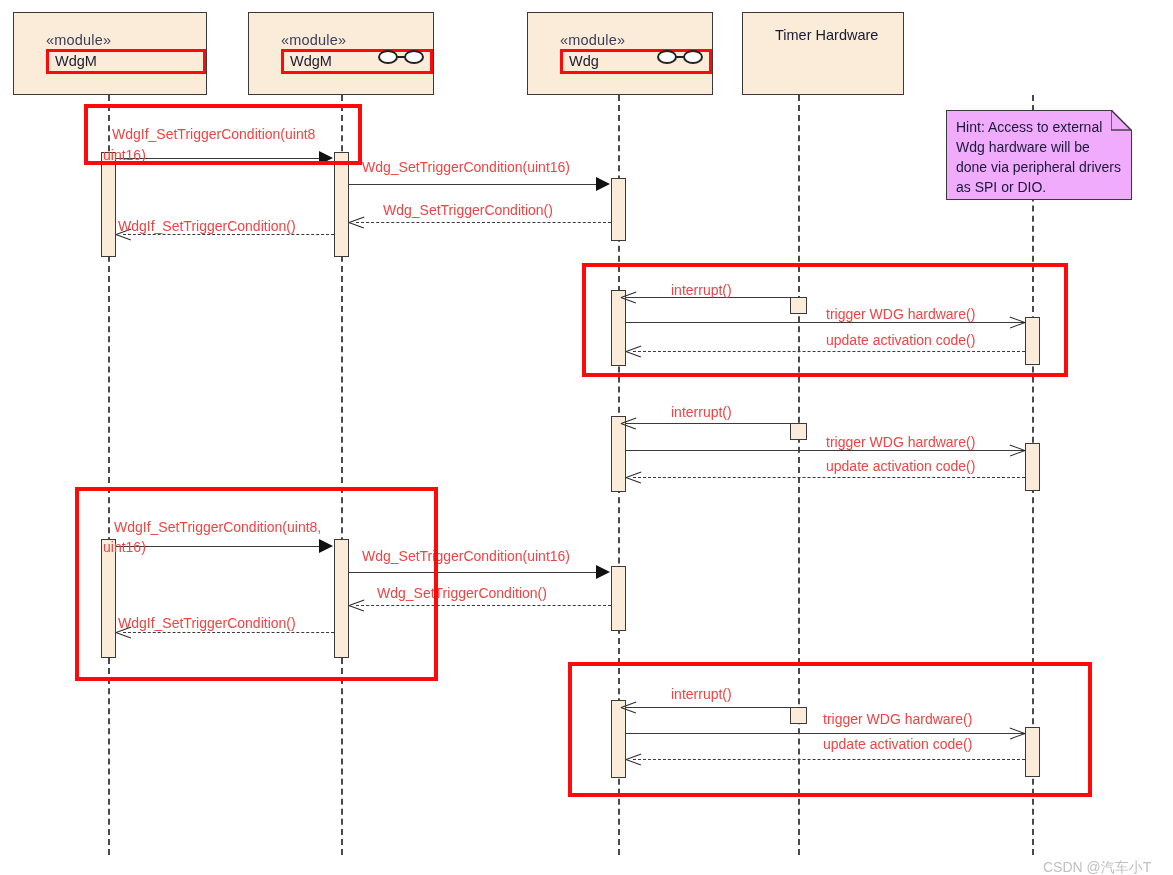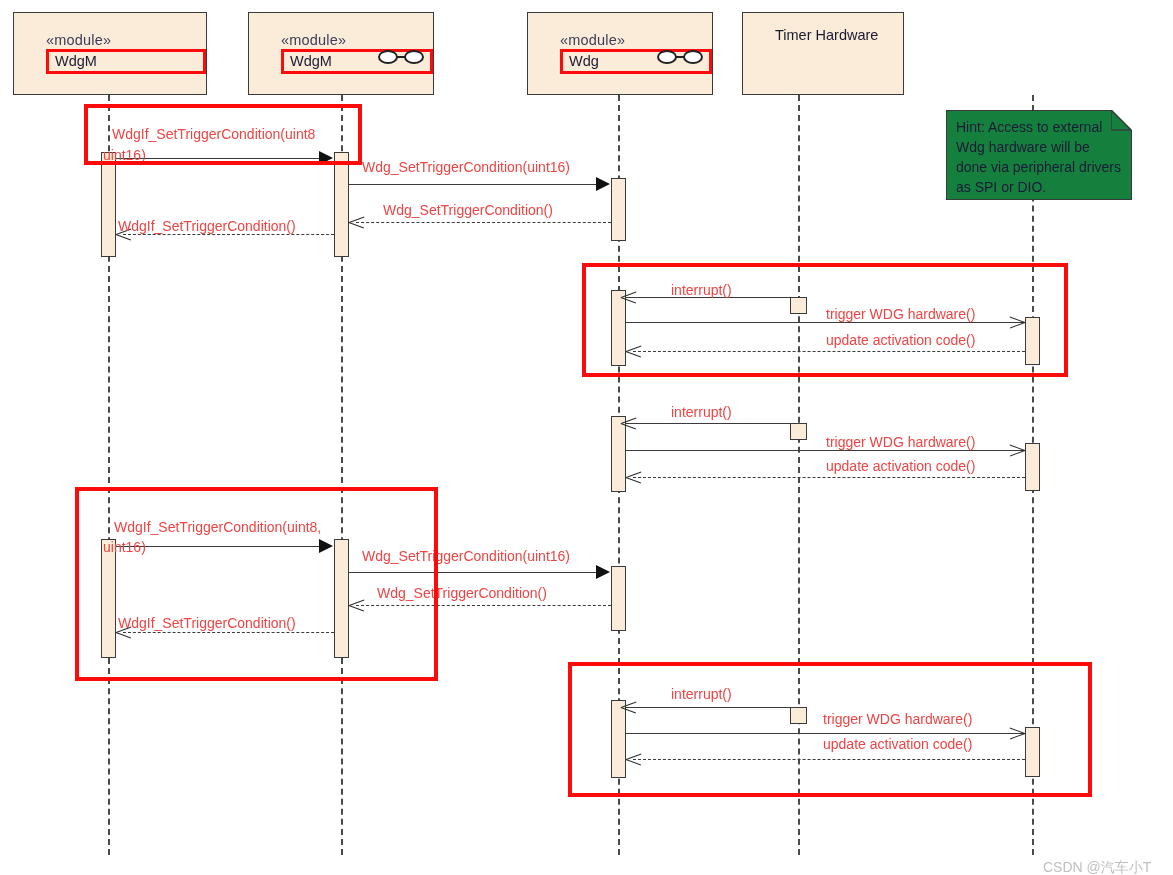--- a/index.html
+++ b/index.html
@@ -38,21 +38,21 @@
       width:16px;height:0;border-top:1.6px solid #2b2b2b;transform-origin:100% 0;}
   .ahead.open-r::before{transform:rotate(20deg);}
   .ahead.open-r::after{transform:rotate(-20deg);}
 
   .lbl{position:absolute;font-size:14px;color:#ef4444;white-space:nowrap;line-height:1.15;}
 
   
   .hl{position:absolute;box-sizing:border-box;border:4px solid #fd0b0b;background:transparent;}
 
   
-  .note{position:absolute;box-sizing:border-box;background:#15803d;border:1.5px solid #3a3a3a;
+  .note{position:absolute;box-sizing:border-box;background:#f0abfc;border:1.5px solid #3a3a3a;
         font-size:14px;color:#1a1a38;line-height:1.42;padding:7px 9px 6px 9px;}
   .note .fold{position:absolute;right:-1px;top:-1px;width:0;height:0;
         border-left:20px solid transparent;border-top:20px solid #ffffff;}
   .note .foldline{position:absolute;right:-1px;top:-1px;width:21px;height:21px;}
 
   
   .wm{position:absolute;font-size:14px;color:#bfbfbf;white-space:nowrap;}
 </style>
 </head>
 <body>

